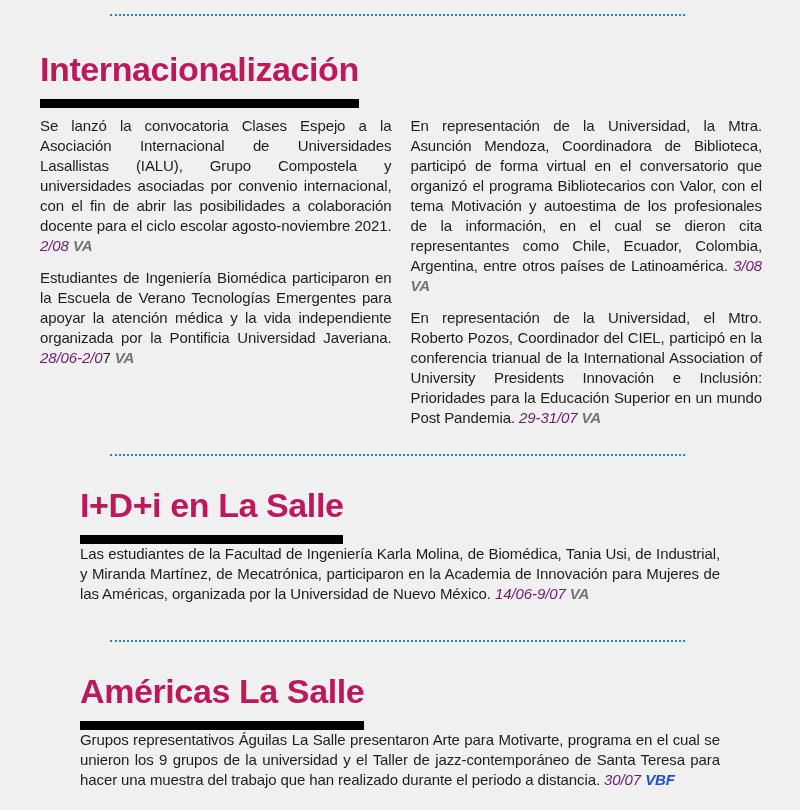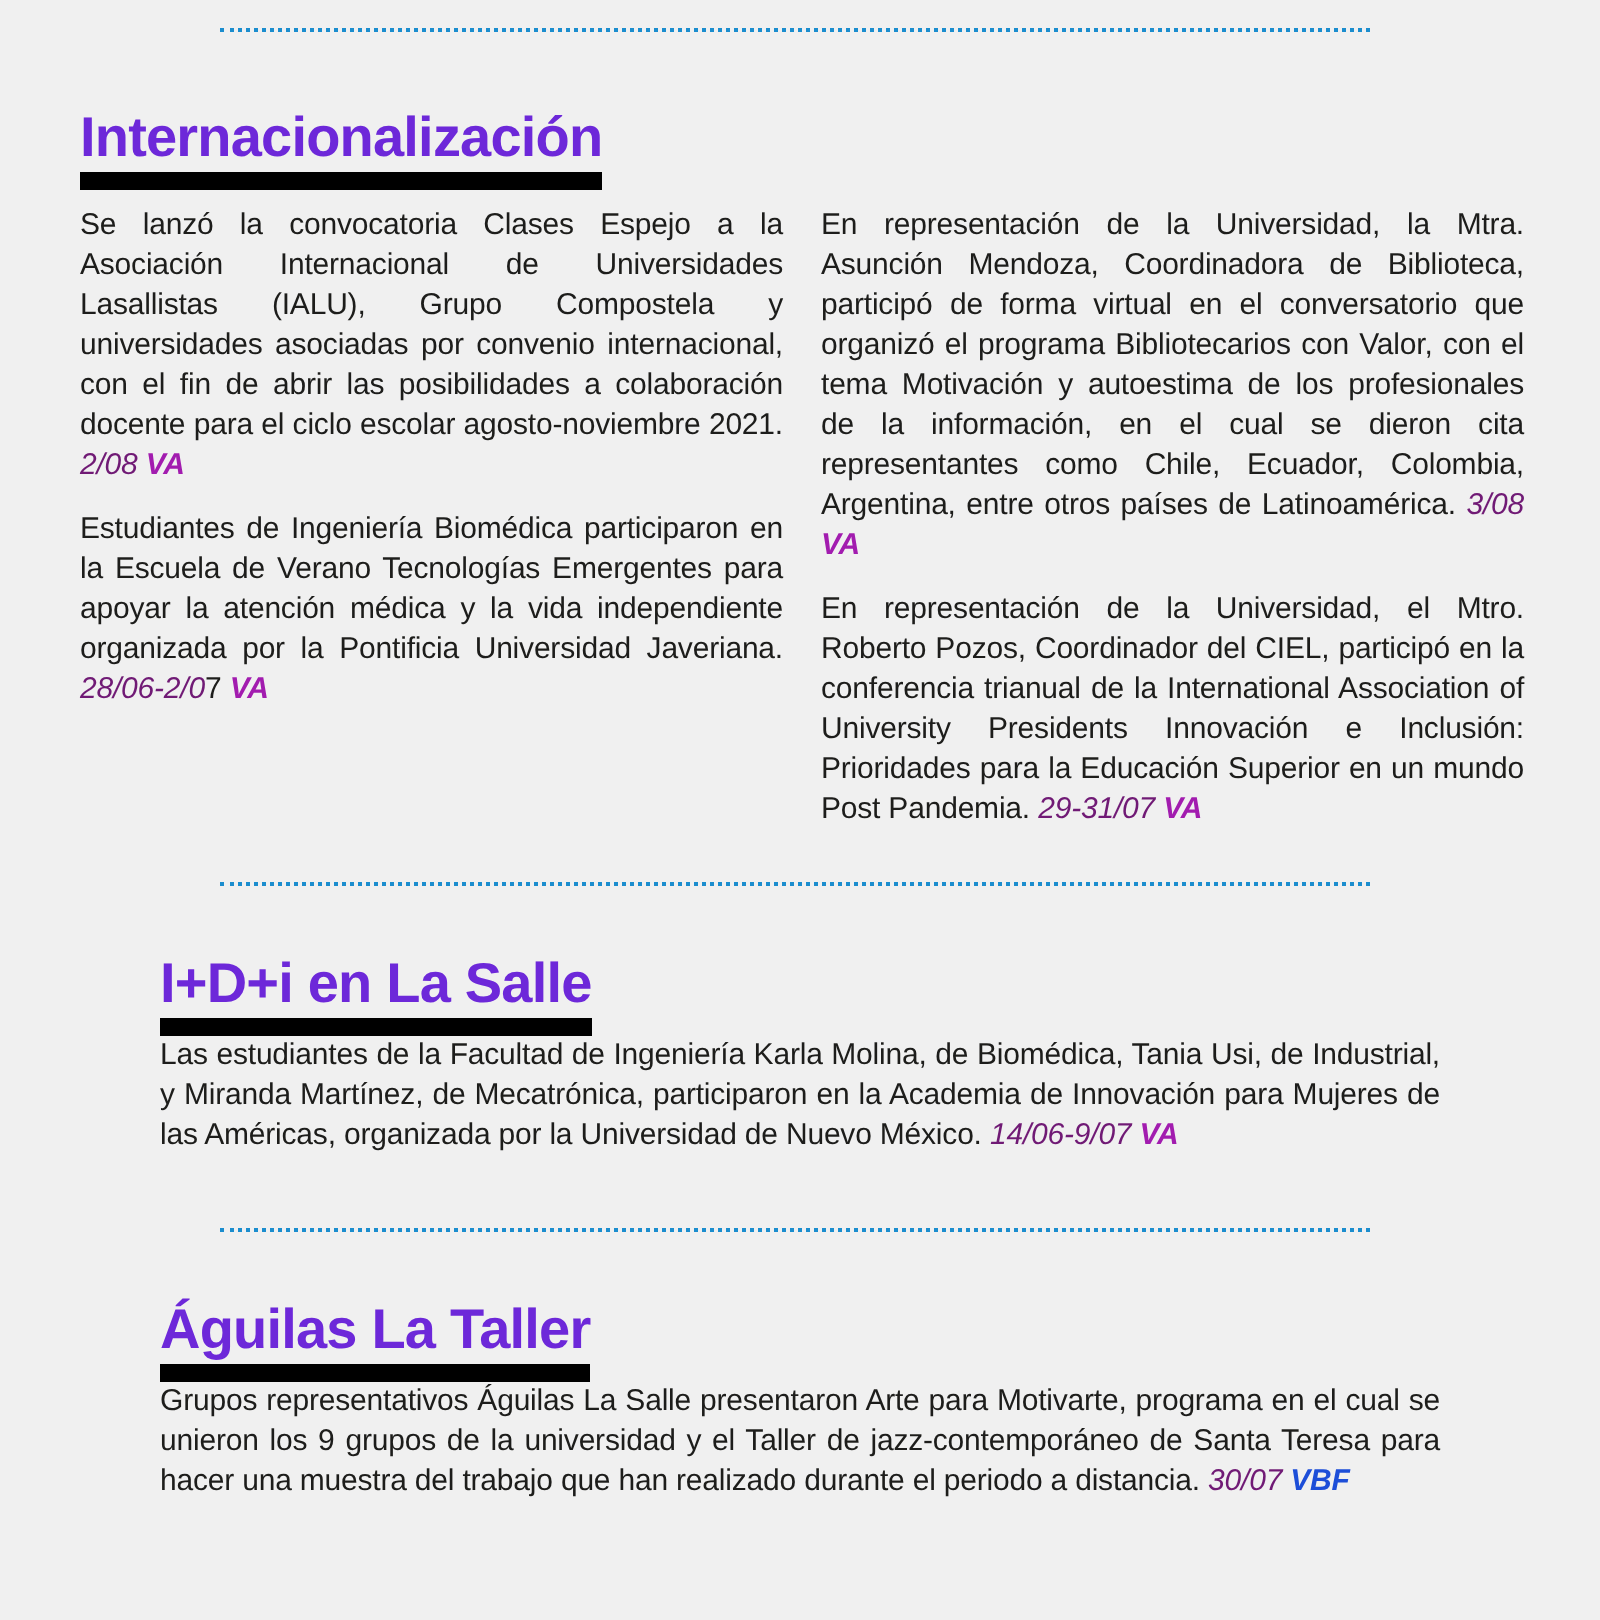--- a/index.html
+++ b/index.html
@@ -20,26 +20,26 @@
     margin-left: 110px;
     border-top: 2px dotted #1b8dce;
   }
   .divider-top { margin-top: 14px; }
   .divider-mid { margin-top: 26px; }
   .divider-low { margin-top: 36px; }
 
   .section-head h2 {
     display: inline-block;
     margin: 0;
-    font-size: 28px;
+    font-size: 34px;
     line-height: 26px;
     font-weight: 700;
     letter-spacing: -0.4px;
-    color: #6d28d9;
-    padding-bottom: 4px;
+    color: #be185d;
+    padding-bottom: 17px;
     border-bottom: 9px solid #000;
   }
 
   #section-internacionalizacion { margin: 40px 38px 0 40px; }
   #section-idi                  { margin: 36px 34px 0 80px; }
   #section-aguilas              { margin: 36px 80px 0 80px; }
 
   .two-col {
     display: flex;
     gap: 19px;
@@ -57,21 +57,21 @@
   p.body + p.body { margin-top: 12px; }
 
   .para-wide {
     width: 640px;
     margin-top: 9px;
   }
 
   .seg-n  { }
   .seg-i  { }
   .seg-d  { font-style: italic; color: #701a75; }
-  .seg-va { font-style: italic; font-weight: 700; color: #a21caf; }
+  .seg-va { font-style: italic; font-weight: 700; color: #737373; }
   .seg-vbf{ font-style: italic; font-weight: 700; color: #1d4ed8; }
 </style>
 </head>
 <body>
 
 <div>
 
   <div class="divider divider-top"></div>
 
   <section id="section-internacionalizacion">
@@ -96,18 +96,18 @@
     <div class="section-head">
       <h2>I+D+i en La Salle</h2>
     </div>
     <p class="body para-wide"><span class="seg-n">Las estudiantes de la Facultad de Ingeniería Karla Molina, de Biomédica, Tania Usi, de Industrial, y Miranda Martínez, de Mecatrónica, participaron en la </span><span class="seg-i">Academia de Innovación para Mujeres de las Américas</span><span class="seg-n">, organizada por la Universidad de Nuevo México. </span><span class="seg-d">14/06-9/07</span><span class="seg-n"> </span><span class="seg-va">VA</span></p>
   </section>
 
   <div class="divider divider-low"></div>
 
   <section id="section-aguilas">
     <div class="section-head">
-      <h2>Águilas La Taller</h2>
+      <h2>Américas La Salle</h2>
     </div>
     <p class="body para-wide"><span class="seg-n">Grupos representativos Águilas La Salle presentaron </span><span class="seg-i">Arte para Motivarte,</span><span class="seg-n"> programa en el cual se unieron los 9 grupos de la universidad y el Taller de jazz-contemporáneo de Santa Teresa para hacer una muestra del trabajo que han realizado durante el periodo a distancia. </span><span class="seg-d">30/07</span><span class="seg-n"> </span><span class="seg-vbf">VBF</span></p>
   </section>
 
 </div>
 
 </body></html>

